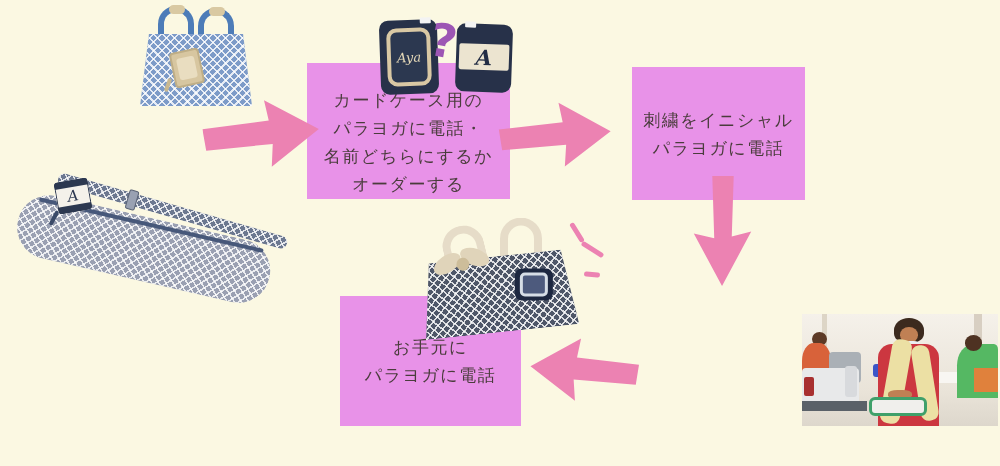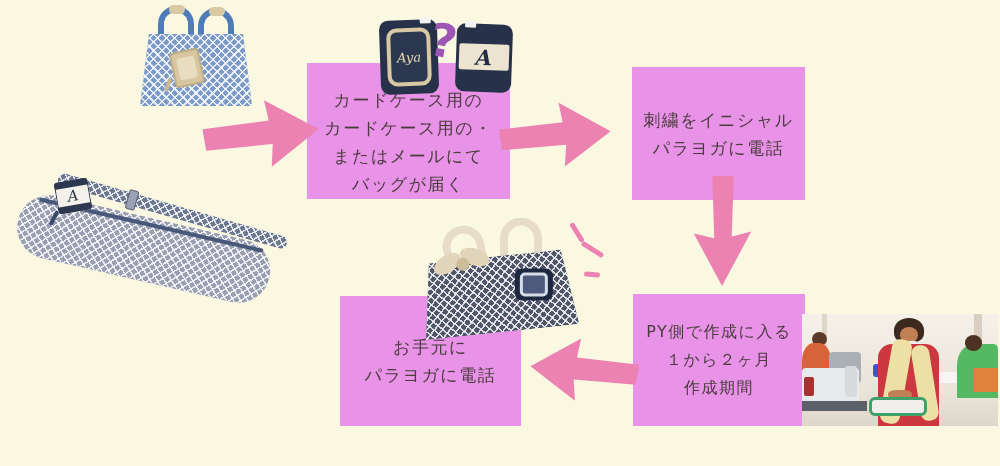--- a/index.html
+++ b/index.html
@@ -120,35 +120,30 @@
   .p-hands{left:44%;top:68%;width:12%;height:8%;background:#c08054;border-radius:40%;}
 </style>
 </head>
 <body>
 
 <div class="stage">
 
 
   <div class="step-box" id="box2">
     <div class="step-line">カードケース用の</div>
-    <div class="step-line">カードケース用の・</div>
-    <div class="step-line">またはメールにて</div>
-    <div class="step-line">バッグが届く</div>
+    <div class="step-line">パラヨガに電話・</div>
+    <div class="step-line">名前どちらにするか</div>
+    <div class="step-line">オーダーする</div>
   </div>
 
   <div class="step-box" id="box3">
     <div class="step-line">刺繍をイニシャル</div>
     <div class="step-line">パラヨガに電話</div>
   </div>
 
-  <div class="step-box" id="box4">
-    <div class="step-line">PY側で作成に入る</div>
-    <div class="step-line">１から２ヶ月</div>
-    <div class="step-line">作成期間</div>
-  </div>
 
   <div class="step-box" id="box5">
     <div class="step-line">お手元に</div>
     <div class="step-line">パラヨガに電話</div>
   </div>
 
   <div class="arrow" style="left:203px;top:98px;width:118px;height:72px;transform:rotate(-5deg);">
     <svg viewBox="0 0 120 72">
         <path fill="currentColor" d="M0,26 L68,23 L65,2 L118,36 L67,70 L70,47 L2,48 Z"></path>
       </svg>

